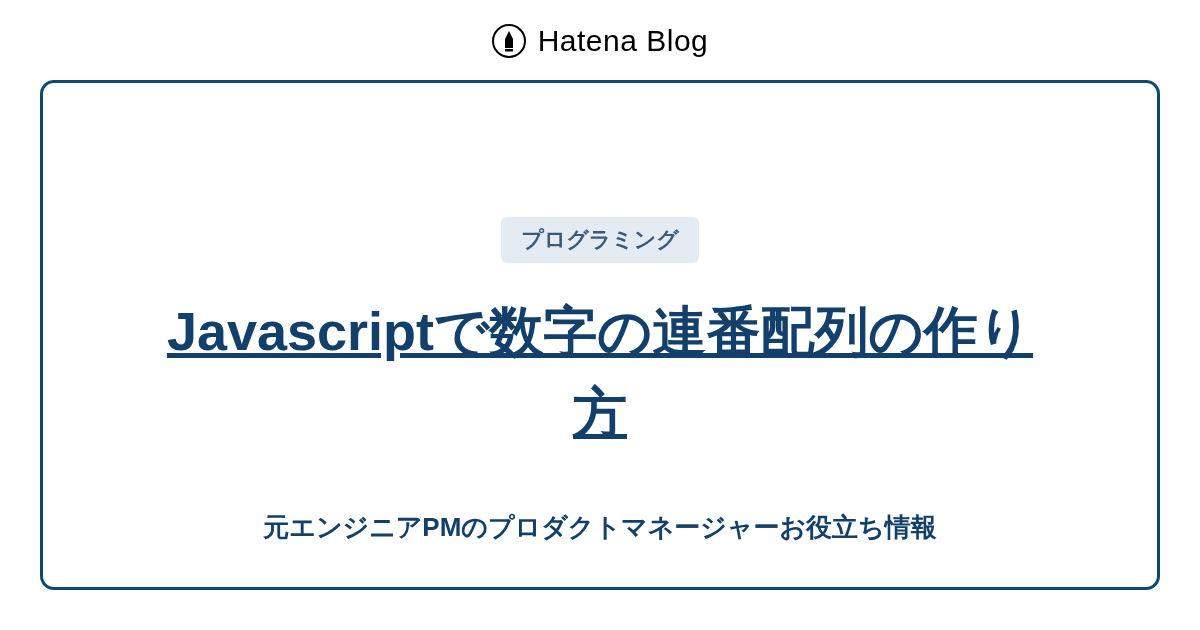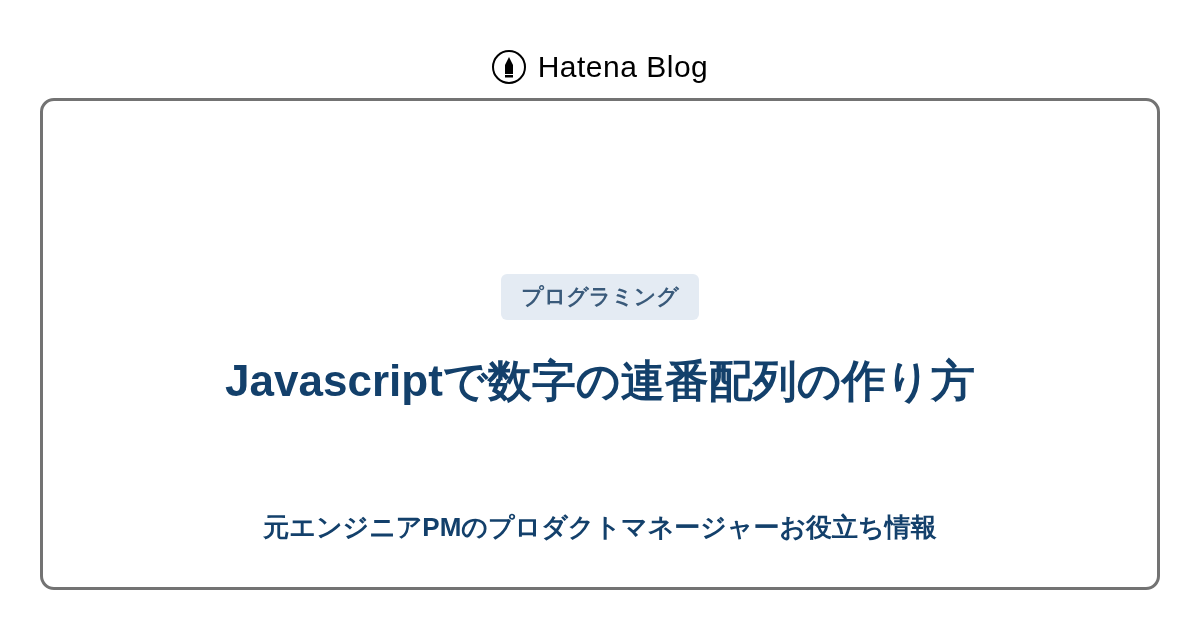--- a/index.html
+++ b/index.html
@@ -12,23 +12,22 @@
       height: 630px;
       font-family: -apple-system, BlinkMacSystemFont, "Segoe UI", "Hiragino Sans", "Hiragino Kaku Gothic ProN", Meiryo, sans-serif;
       background: #fff;
       display: flex;
       flex-direction: column;
     }
     .header {
       display: flex;
       align-items: center;
       justify-content: center;
-      padding: 24px 0 14px 0;
+      padding: 24px 0 22px 0;
       gap: 12px;
-      margin-top: 26px;
     }
     .logo-icon {
       width: 34px;
       height: 34px;
       border: 2.5px solid #000;
       border-radius: 50%;
       display: flex;
       align-items: center;
       justify-content: center;
       position: relative;
@@ -39,21 +38,21 @@
     }
     .logo-text {
       font-size: 30px;
       font-weight: 500;
       letter-spacing: 0.5px;
       color: #000;
     }
     .card {
       flex: 1;
       margin: 0 40px 40px 40px;
-      border: 3px solid #737373;
+      border: 3px solid #0c4a6e;
       border-radius: 14px;
       display: flex;
       flex-direction: column;
       align-items: center;
       justify-content: center;
       padding: 40px 60px;
       position: relative;
     }
     .tags {
       display: flex;
@@ -63,25 +62,26 @@
     .tag {
       background: #e4ebf3;
       color: #3a5a7a;
       padding: 8px 20px;
       border-radius: 6px;
       font-size: 22px;
       font-weight: 600;
     }
     .title {
       color: #13406b;
-      font-size: 44px;
+      font-size: 54px;
       font-weight: 700;
-      text-align: right;
+      text-align: center;
       line-height: 1.5;
       max-width: 900px;
+      text-decoration: underline;
     }
     .subtitle {
       color: #13406b;
       font-size: 26px;
       font-weight: 700;
       text-align: left;
       position: absolute;
       bottom: 42px;
     }
   </style>

